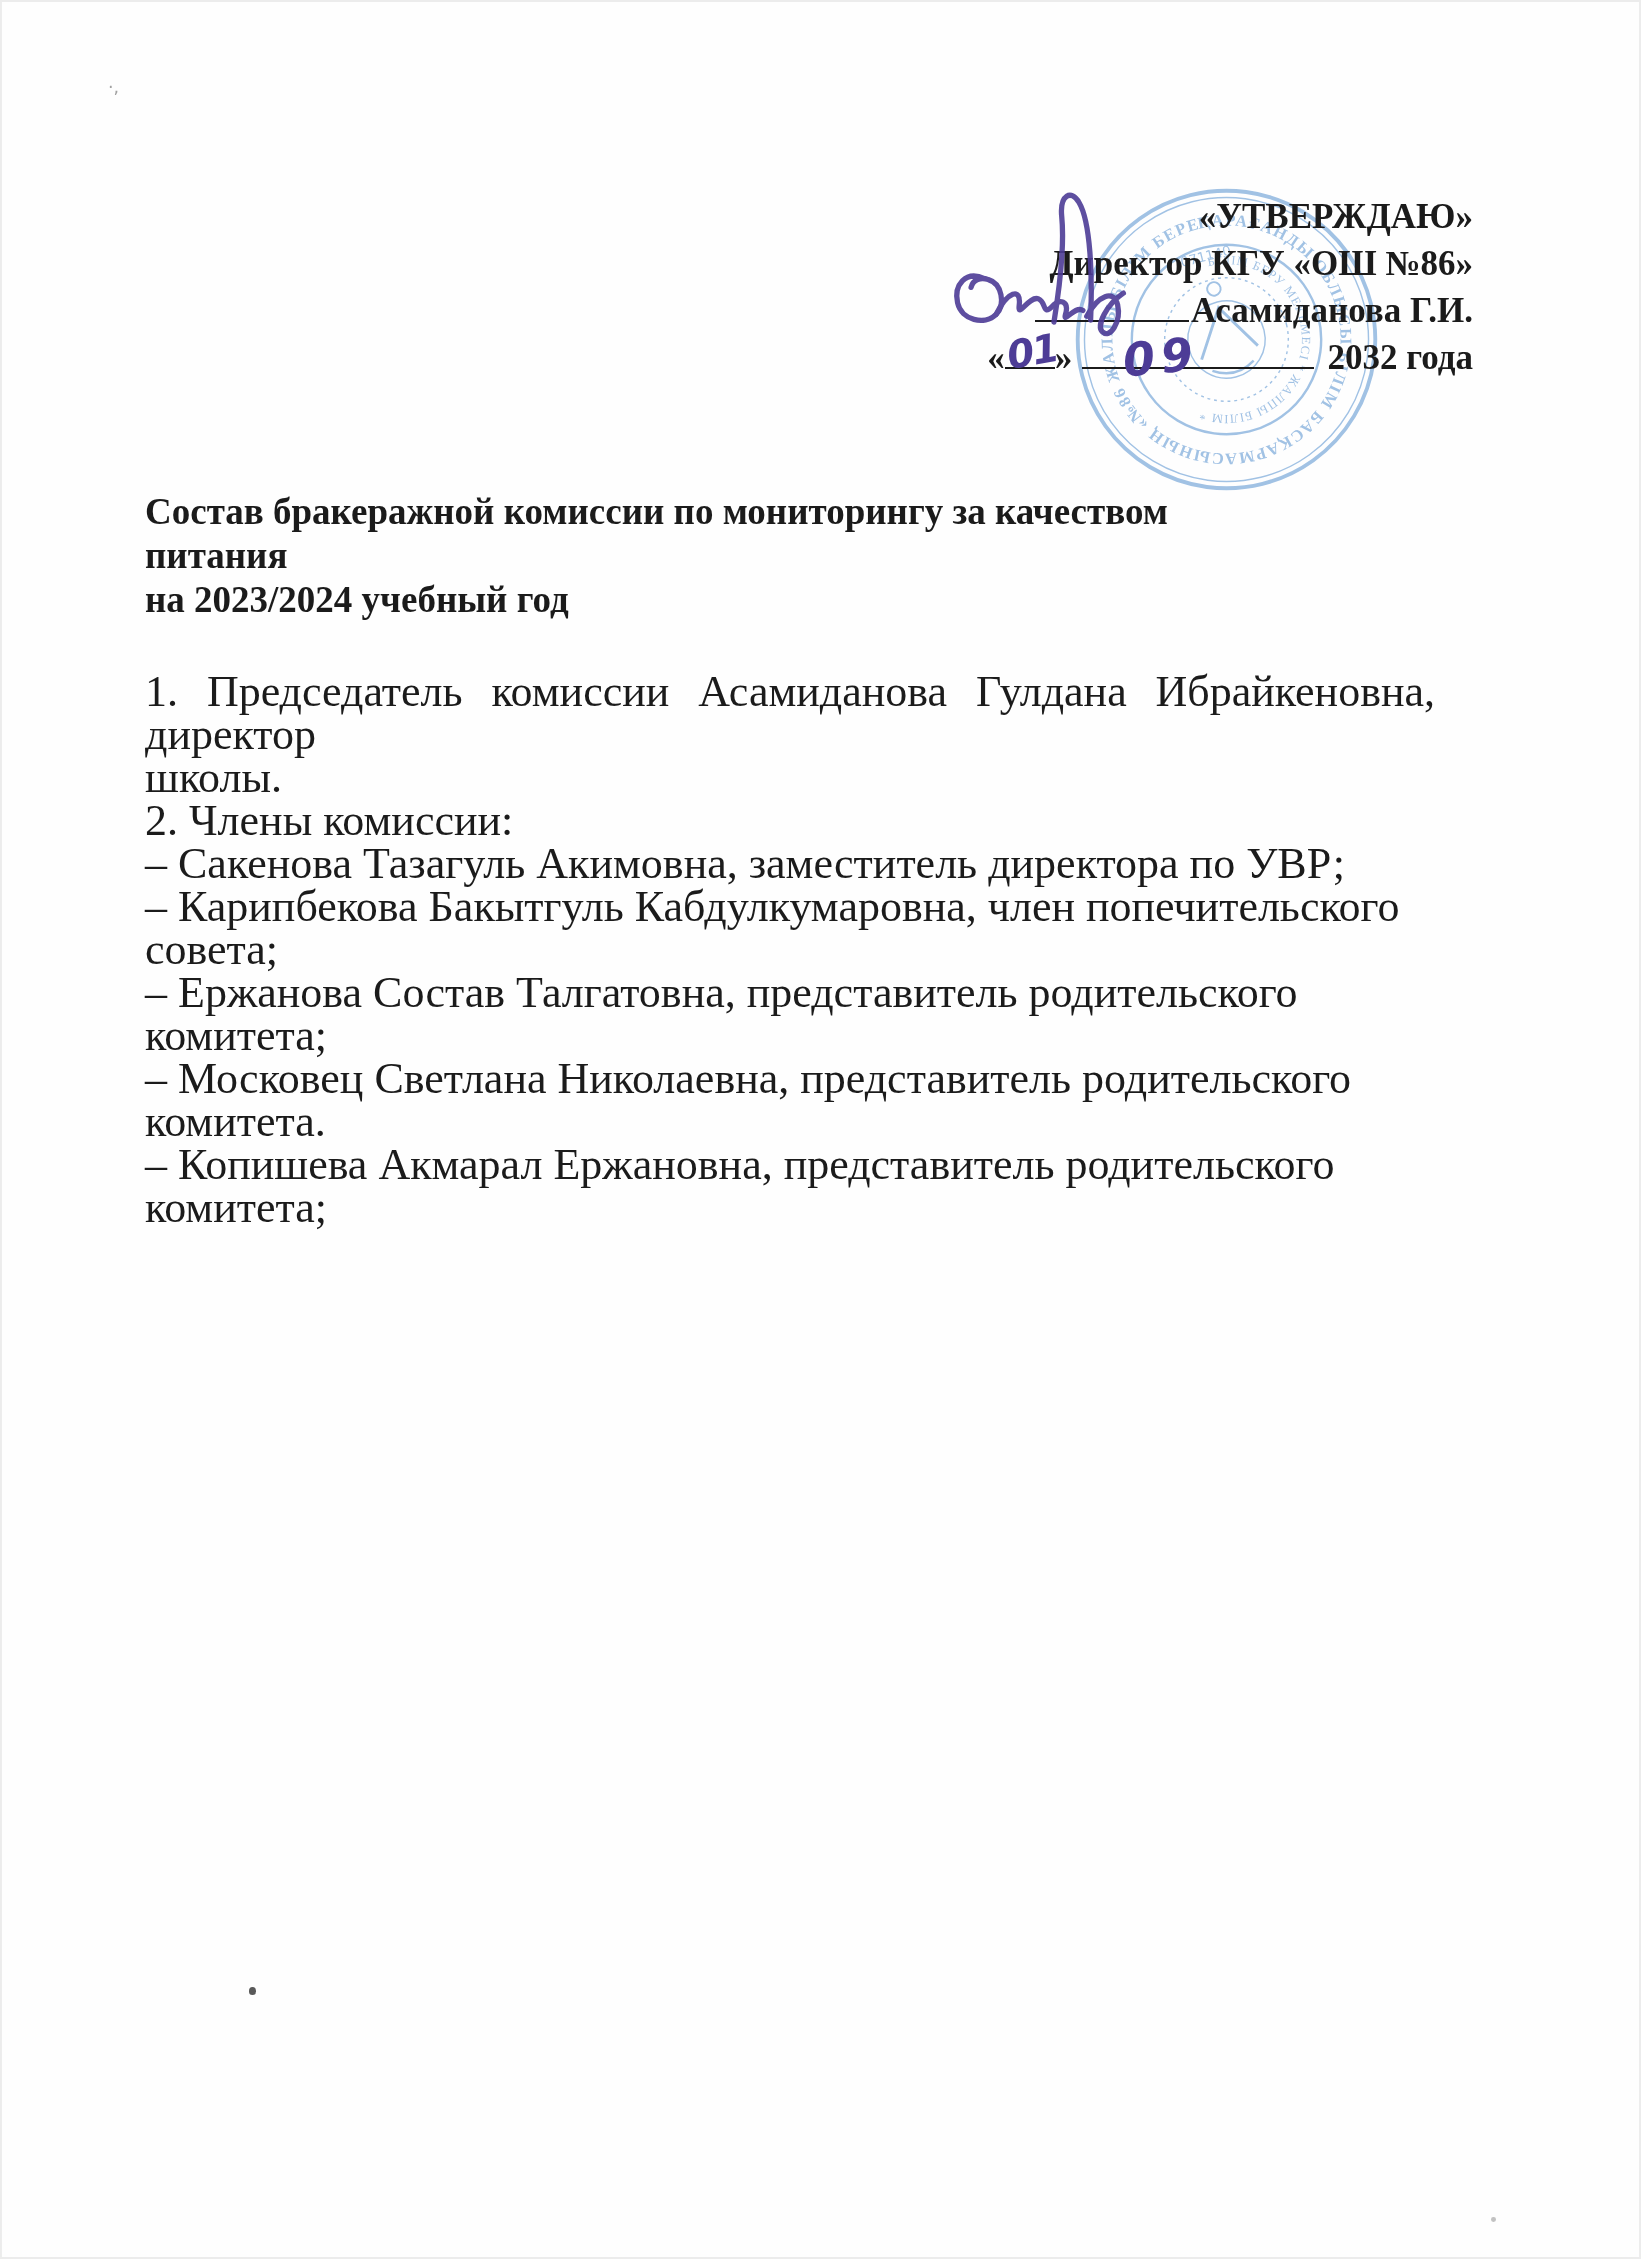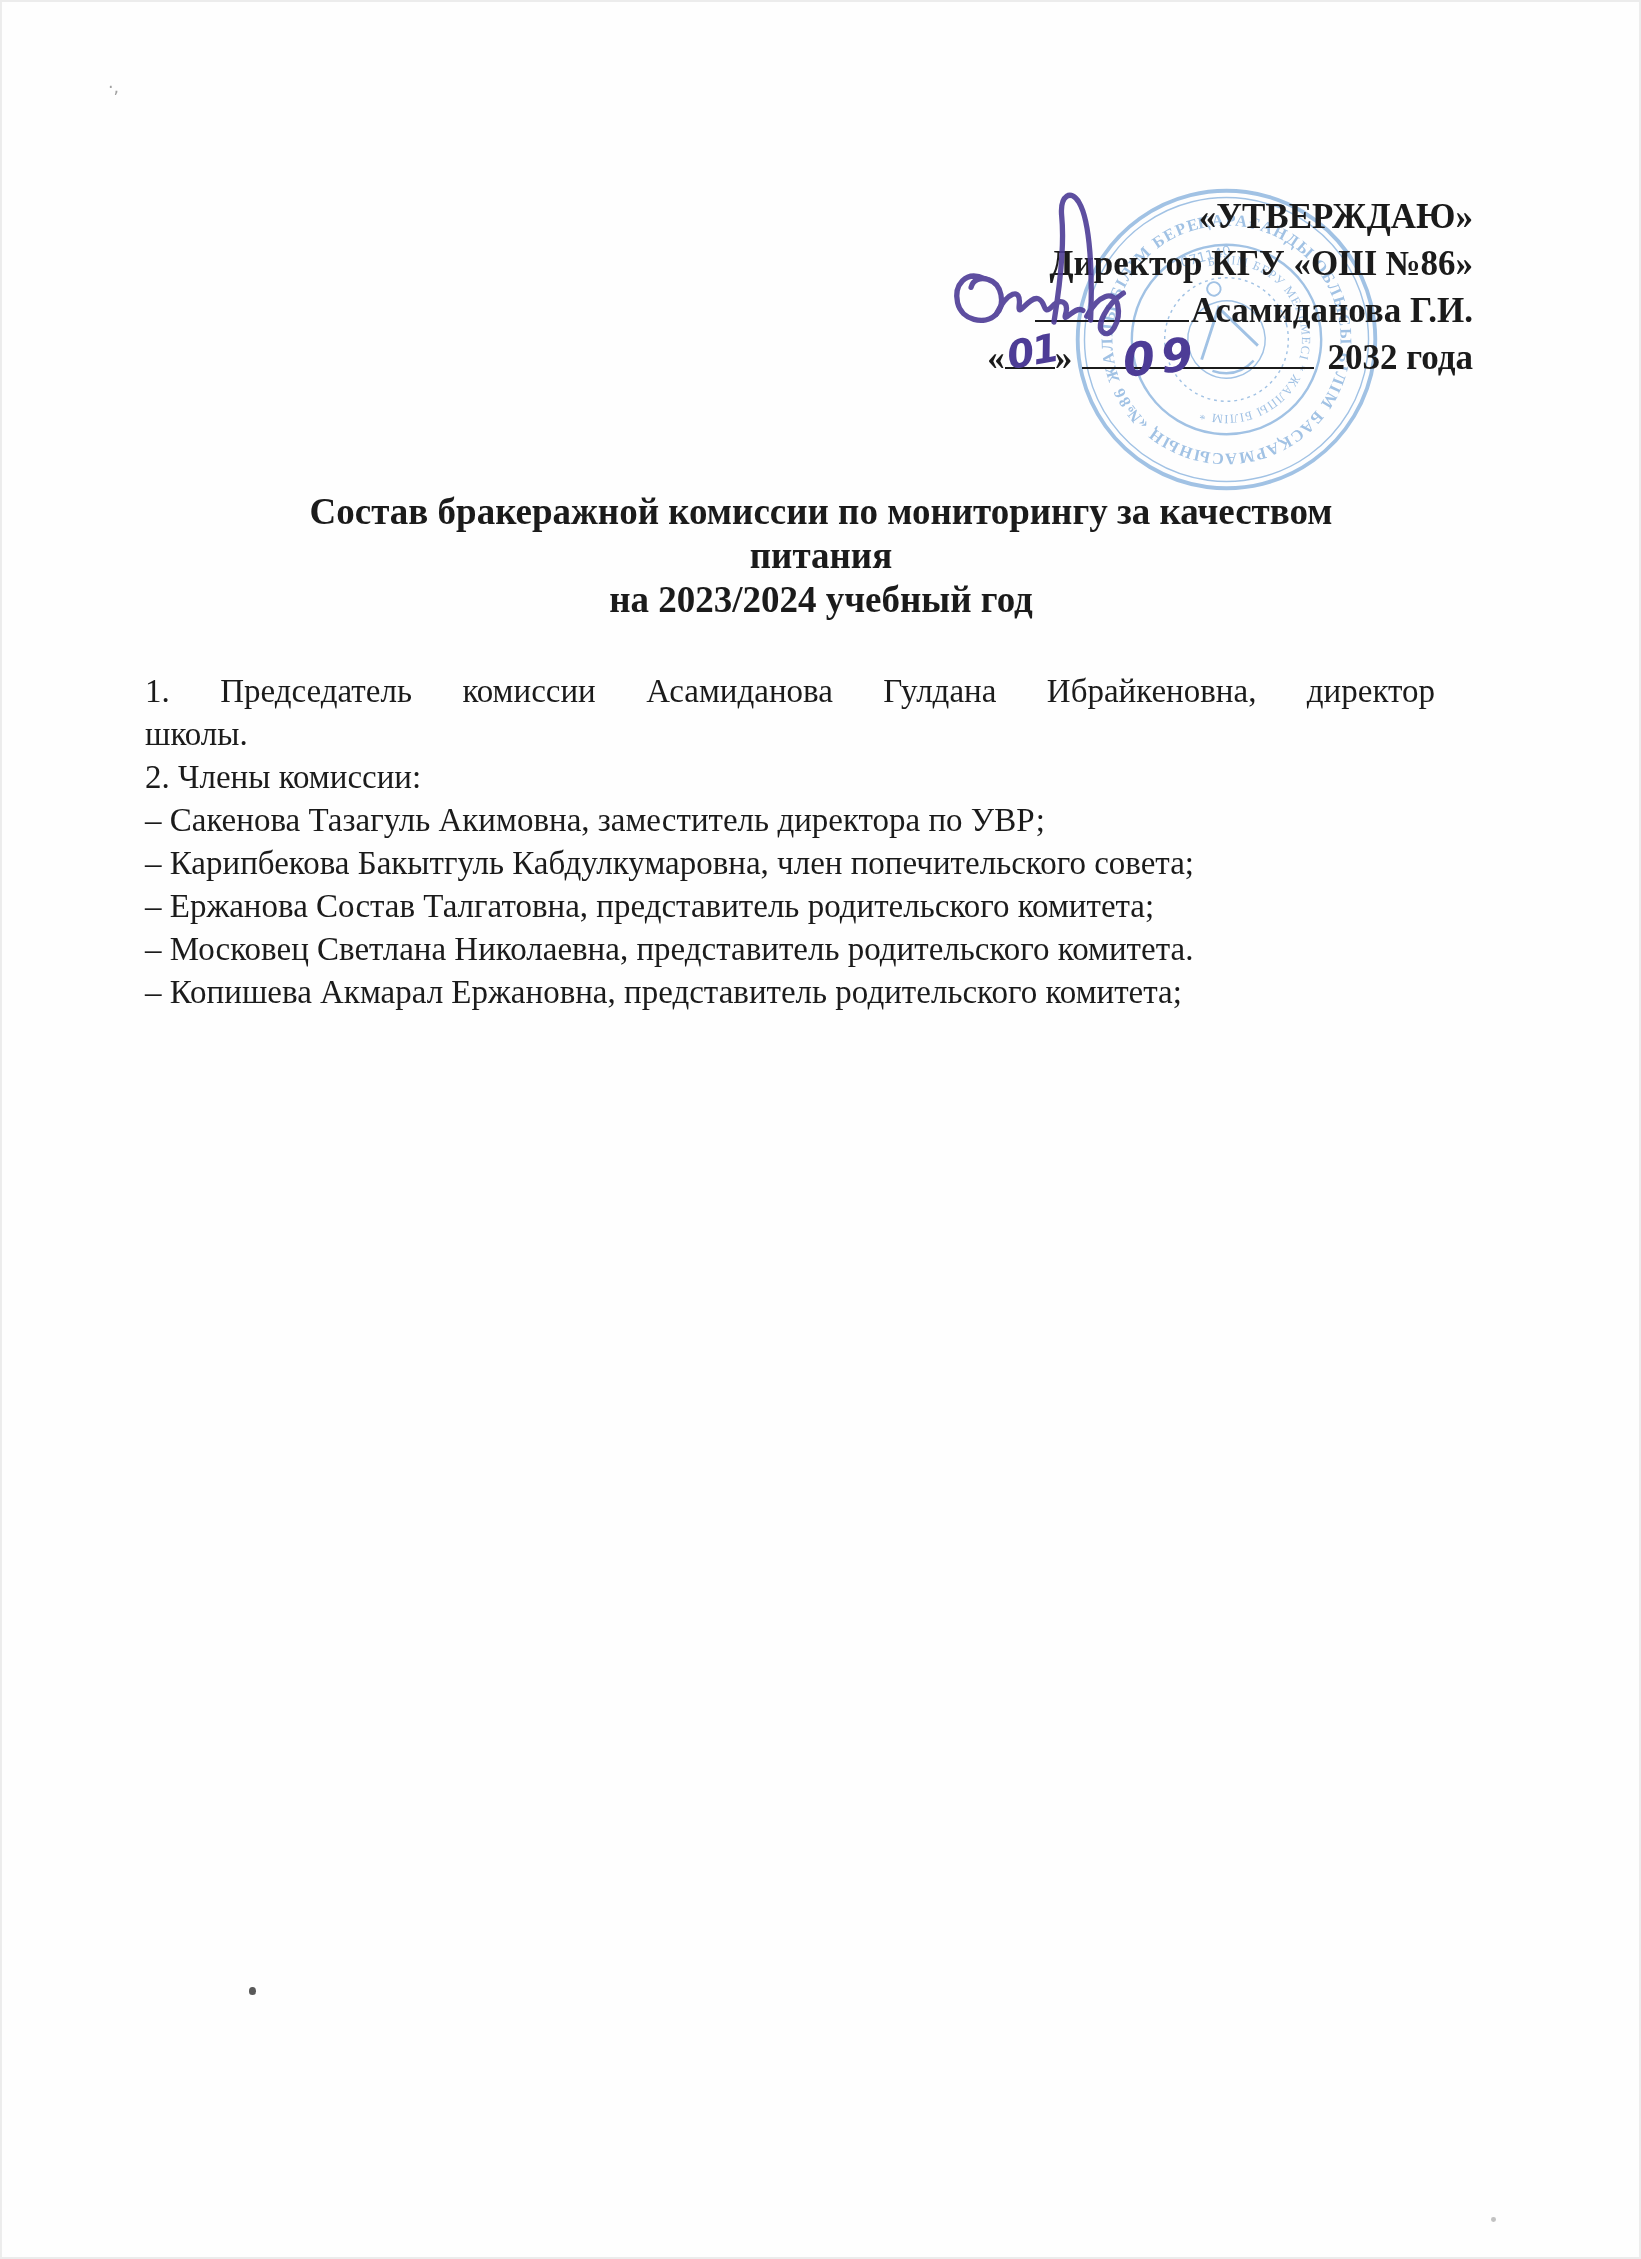--- a/index.html
+++ b/index.html
@@ -79,34 +79,33 @@
     z-index: 4;
     pointer-events: none;
   }
 
   
   .doc-title {
     position: absolute;
     top: 490px;
     left: 145px;
     width: 1352px;
-    text-align: center;
     font-weight: bold;
     font-size: 37px;
     line-height: 44px;
     z-index: 3;
   }
 
   
   .body-text {
     position: absolute;
     top: 670px;
     left: 145px;
     width: 1290px;
-    font-size: 33px;
+    font-size: 44px;
     line-height: 43px;
     z-index: 3;
   }
   .body-text .line { white-space: pre-wrap; }
   .body-text .line.justify-last {
     text-align: justify;
     text-align-last: justify;
   }
 
   

